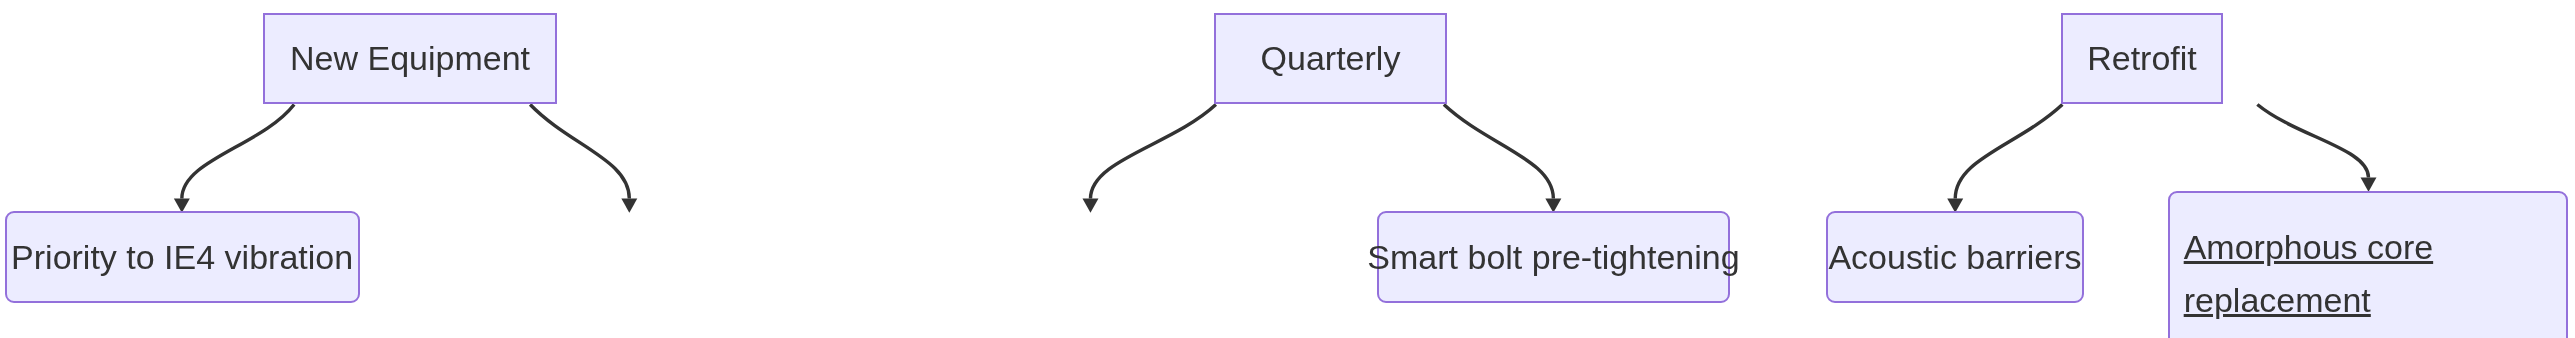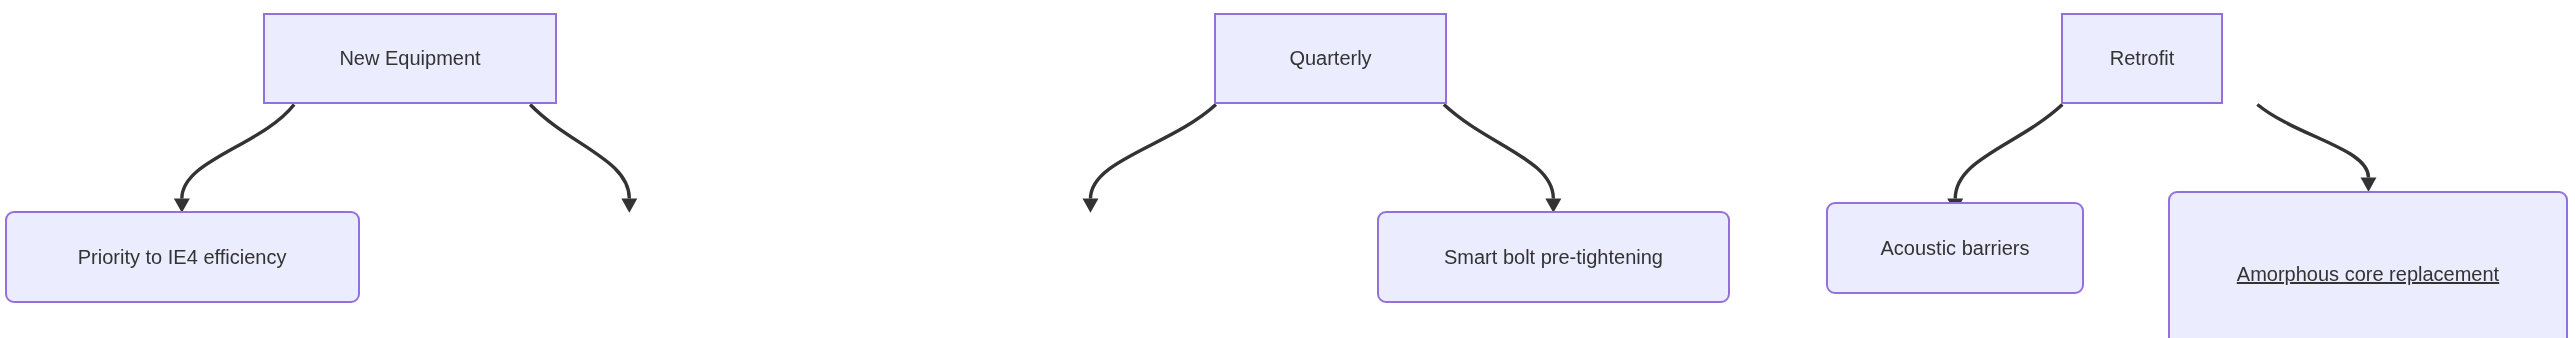--- a/index.html
+++ b/index.html
@@ -30,21 +30,21 @@
   .edges polygon {
     fill: #333333;
     stroke: none;
   }
   .node {
     position: absolute;
     box-sizing: border-box;
     background: #ECECFF;
     border: 2px solid #9370DB;
     color: #333333;
-    font-size: 20px;
+    font-size: 34px;
     line-height: 1.25;
     display: flex;
     align-items: center;
     justify-content: center;
     text-align: left;
     white-space: nowrap;
   }
   .node.parent {
     border-radius: 0;
   }
@@ -87,38 +87,38 @@
       <path d="M3960,183 C4030,240 4155,260 4155,311"></path>
       <polygon points="4141,311 4169,311 4155,336"></polygon>
     </g>
   </svg>
 
   <div class="node parent" style="left:263px;  top:13px;  width:294px; height:91px;">
     <span>New Equipment</span>
   </div>
 
   <div class="node child" style="left:4.6px;    top:211px; width:355px; height:92px;">
-    <span>Priority to IE4 efficiency</span>
+    <span>Priority to IE4 vibration</span>
   </div>
 
 
   <div class="node parent" style="left:1214px; top:13px;  width:233px; height:91px;">
     <span>Quarterly</span>
   </div>
 
 
   <div class="node child" style="left:1377px; top:211px; width:353px; height:92px;">
     <span>Smart bolt pre-tightening</span>
   </div>
 
   <div class="node parent" style="left:2061px; top:13px;  width:162px; height:91px;">
     <span>Retrofit</span>
   </div>
 
-  <div class="node child" style="left:1826px; top:202px; width:258px; height:92px;">
+  <div class="node child" style="left:1826px; top:211px; width:258px; height:92px;">
     <span>Acoustic barriers</span>
   </div>
 
   <div class="node child multiline" style="left:2168px; top:191px; width:400px; height:166px;text-decoration:underline;">
     <span>Amorphous core replacement</span>
   </div>
 
 </div>
 
 

